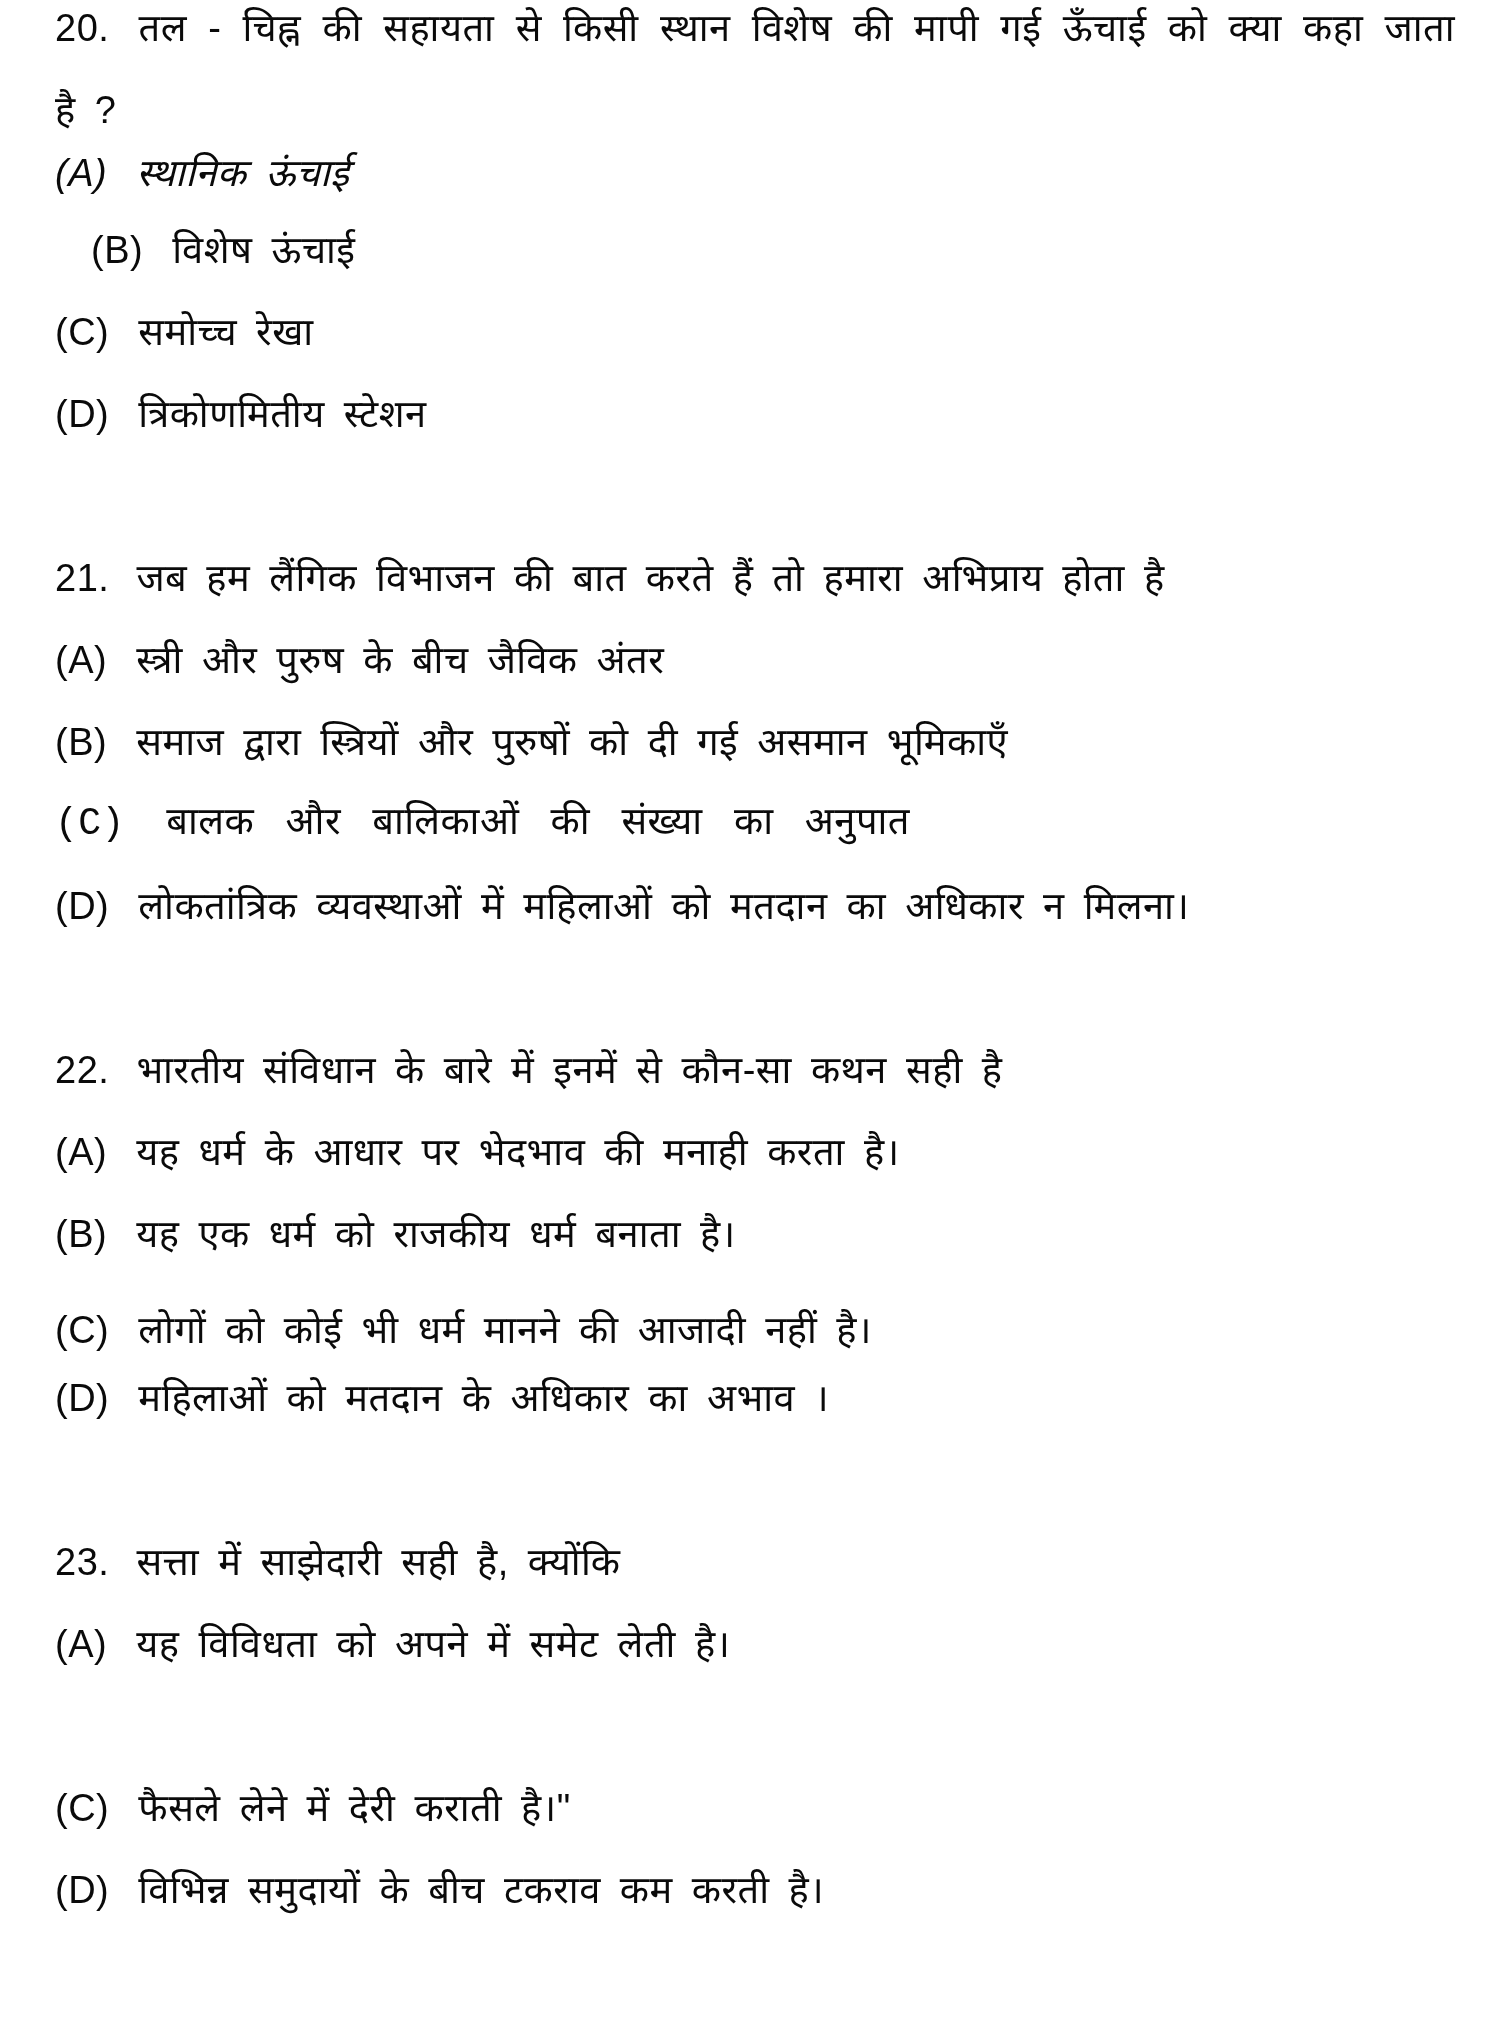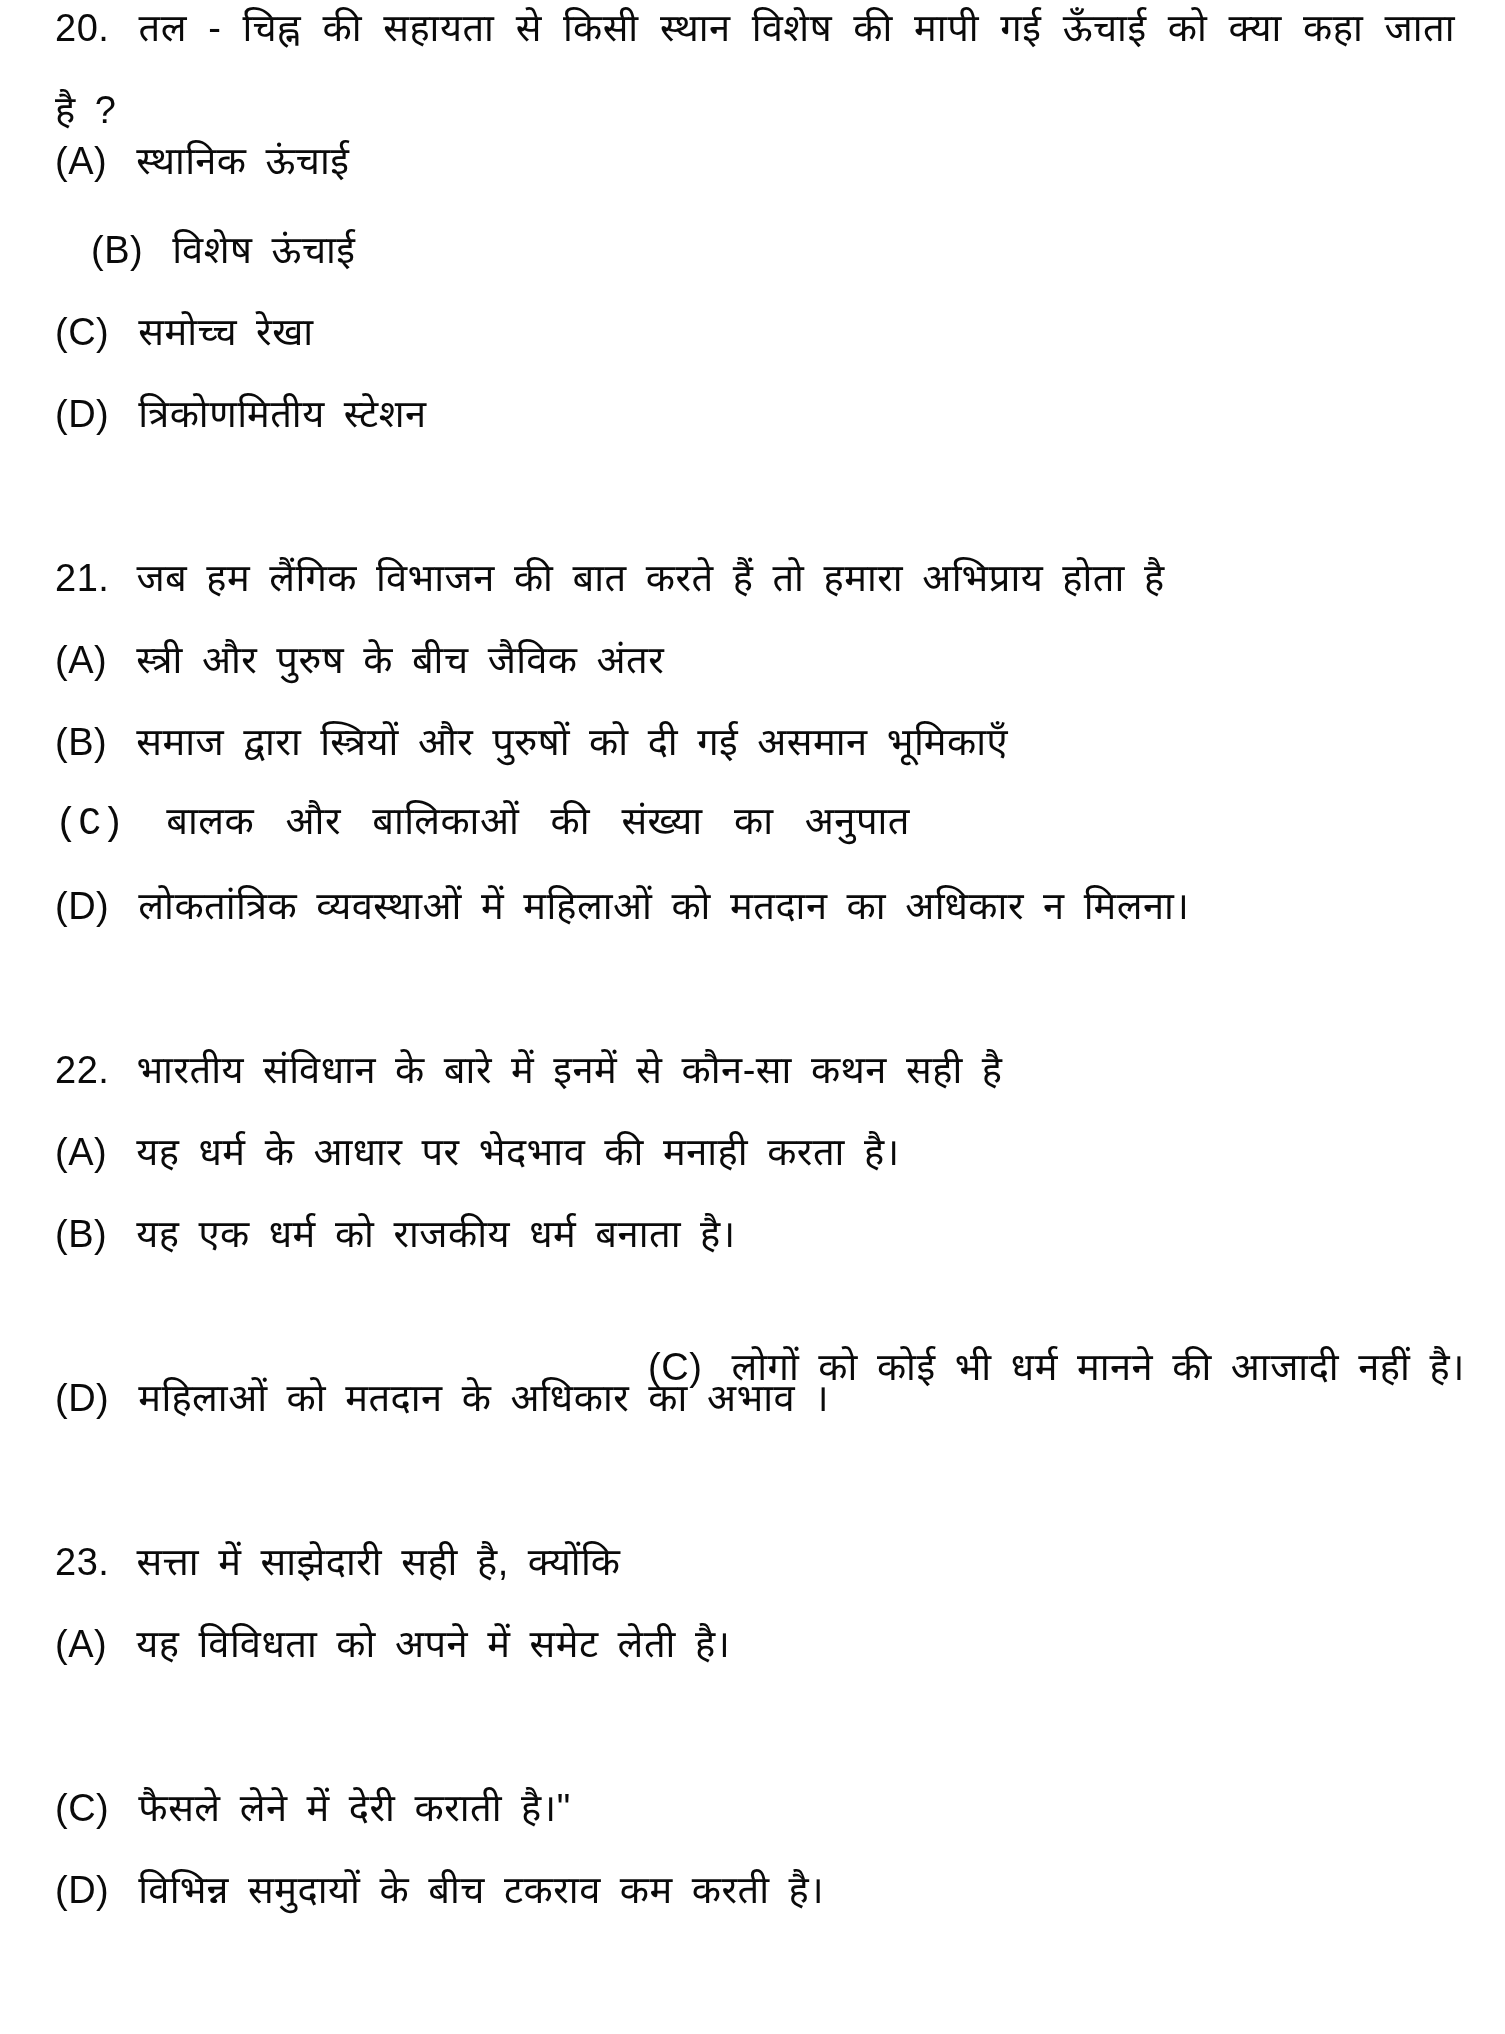--- a/index.html
+++ b/index.html
@@ -47,21 +47,21 @@
   </style>
 </head>
 <body>
 
 <div class="page">
 
   <div class="line q-stem-wrap" style="top:-13px;">
     <span class="num">20.</span>
     <span>तल - चिह्न की सहायता से किसी स्थान विशेष की मापी गई ऊँचाई को क्या कहा जाता है ?</span>
   </div>
-  <div class="line" style="top:138px;">
+  <div class="line" style="top:150px;font-style:italic;">
     <span class="label">(A)</span>
     <span>स्थानिक ऊंचाई</span>
   </div>
   <div class="line" style="top:227px;margin-left:36px;">
     <span class="label">(B)</span>
     <span>विशेष ऊंचाई</span>
   </div>
   <div class="line" style="top:309px;">
     <span class="label">(C)</span>
     <span>समोच्च रेखा</span>
@@ -97,21 +97,21 @@
     <span>भारतीय संविधान के बारे में इनमें से कौन-सा कथन सही है</span>
   </div>
   <div class="line" style="top:1129px;">
     <span class="label">(A)</span>
     <span>यह धर्म के आधार पर भेदभाव की मनाही करता है।</span>
   </div>
   <div class="line" style="top:1211px;">
     <span class="label">(B)</span>
     <span>यह एक धर्म को राजकीय धर्म बनाता है।</span>
   </div>
-  <div class="line" style="top:1344px;text-align:right;">
+  <div class="line" style="top:1307px;">
     <span class="label">(C)</span>
     <span>लोगों को कोई भी धर्म मानने की आजादी नहीं है।</span>
   </div>
   <div class="line" style="top:1375px;">
     <span class="label">(D)</span>
     <span>महिलाओं को मतदान के अधिकार का अभाव ।</span>
   </div>
 
   <div class="line" style="top:1539px;">
     <span class="num">23.</span>

